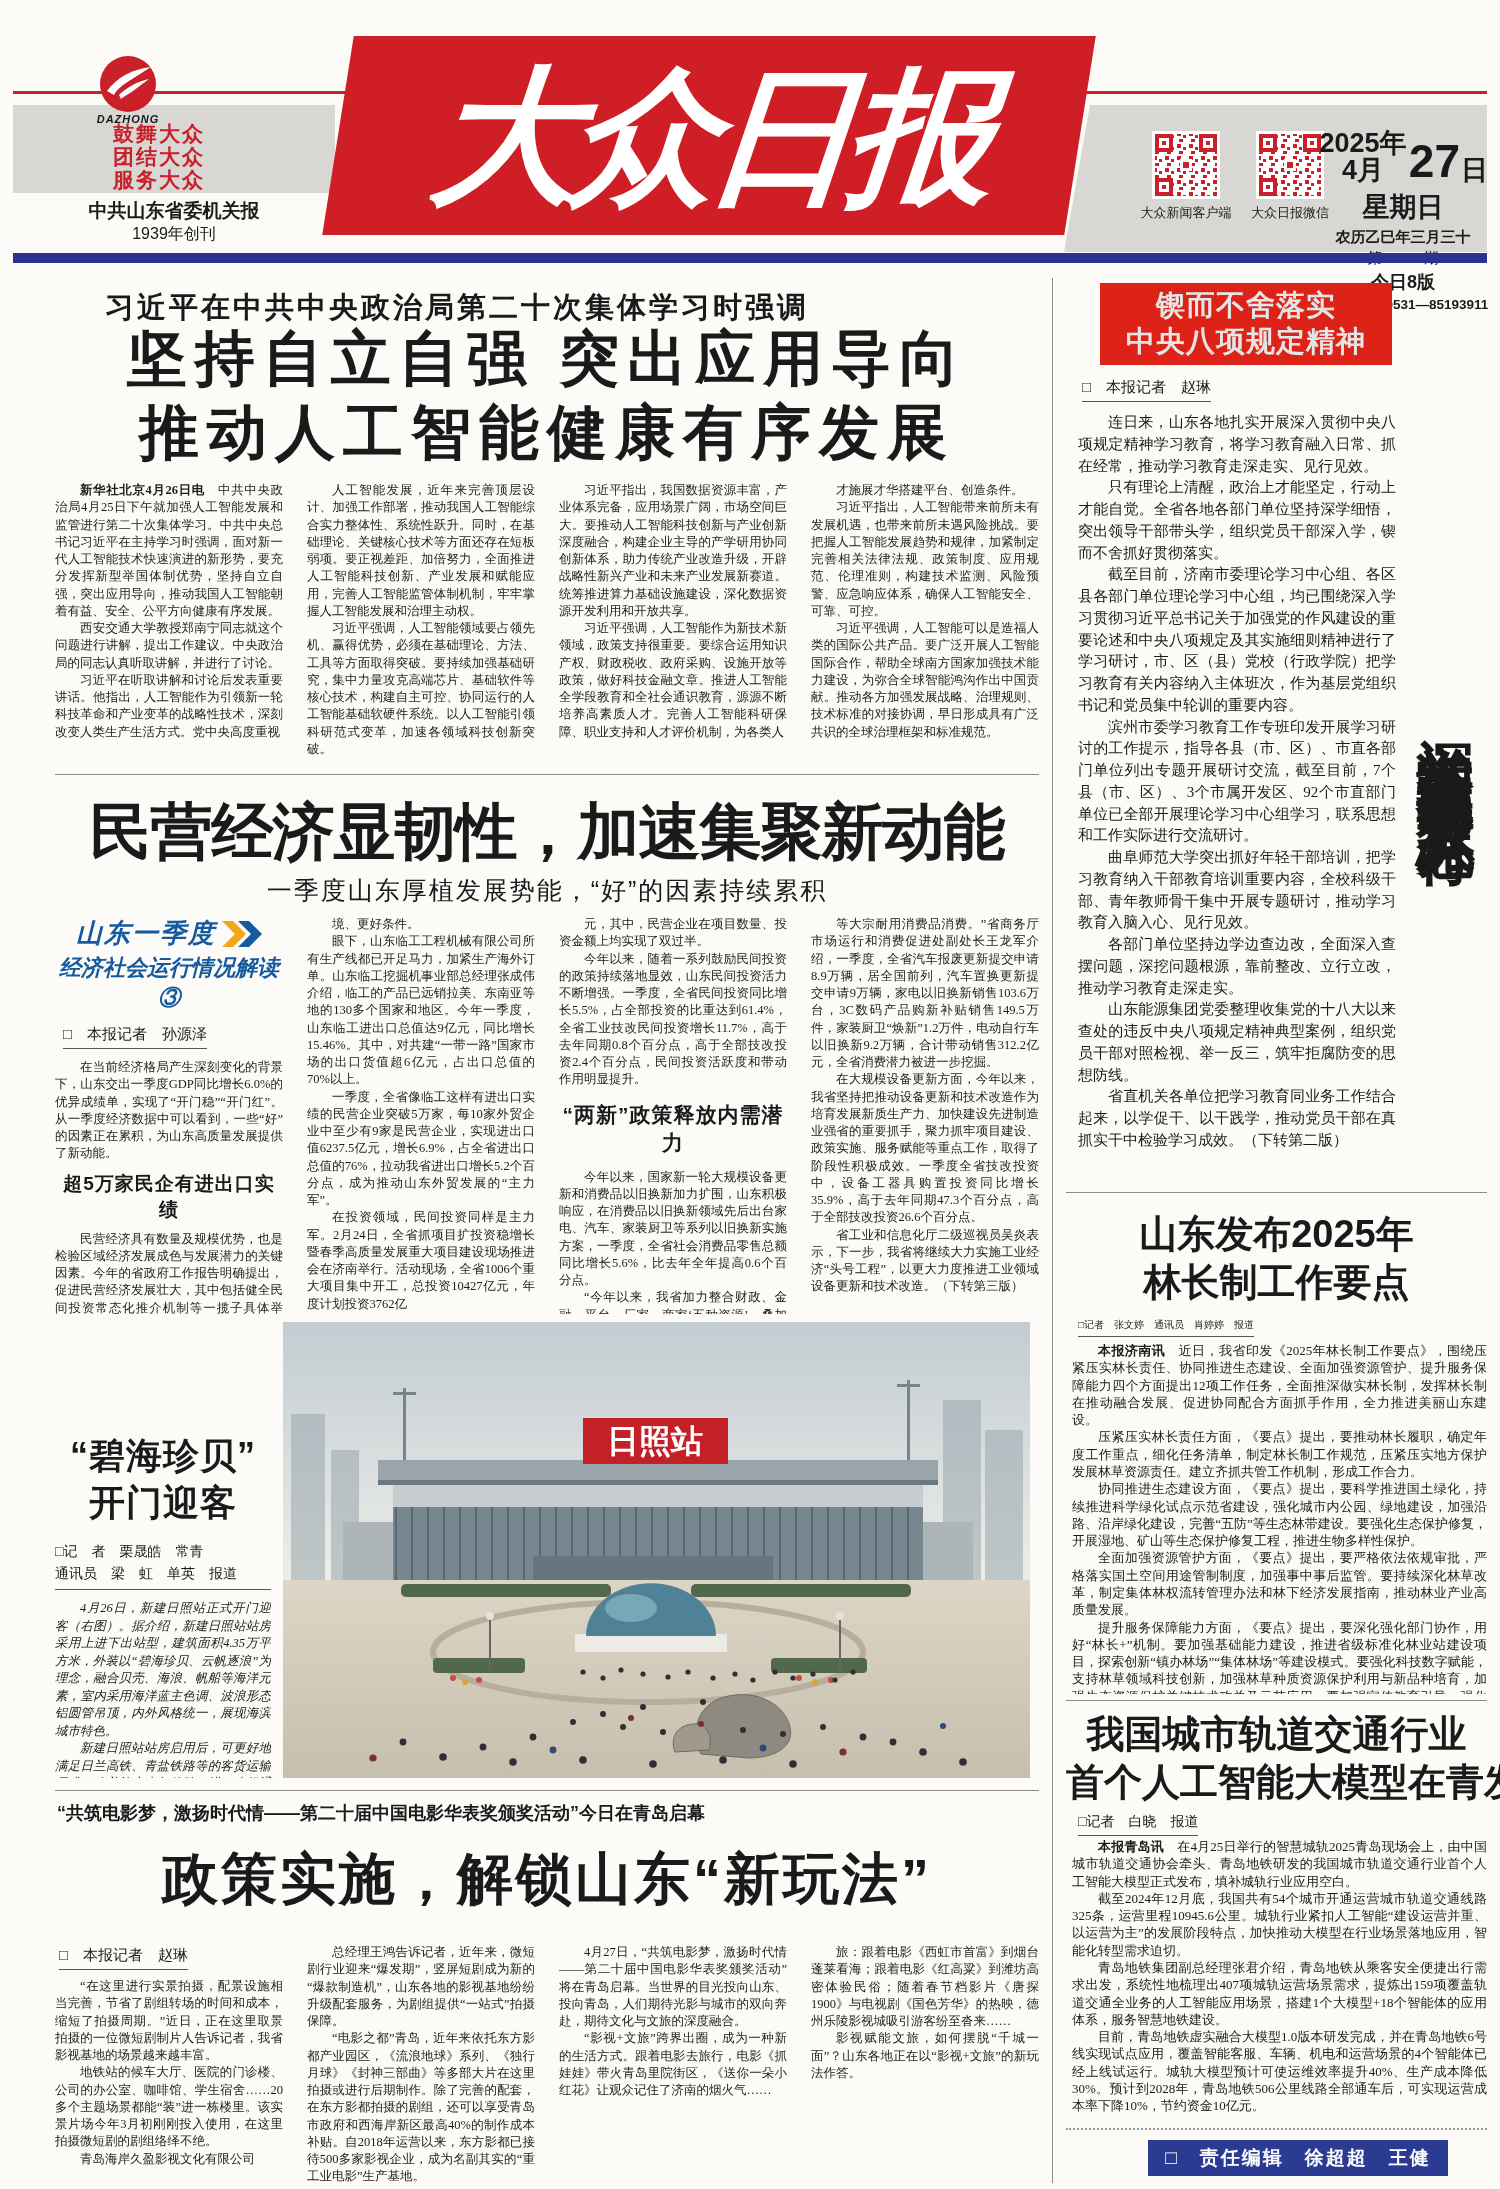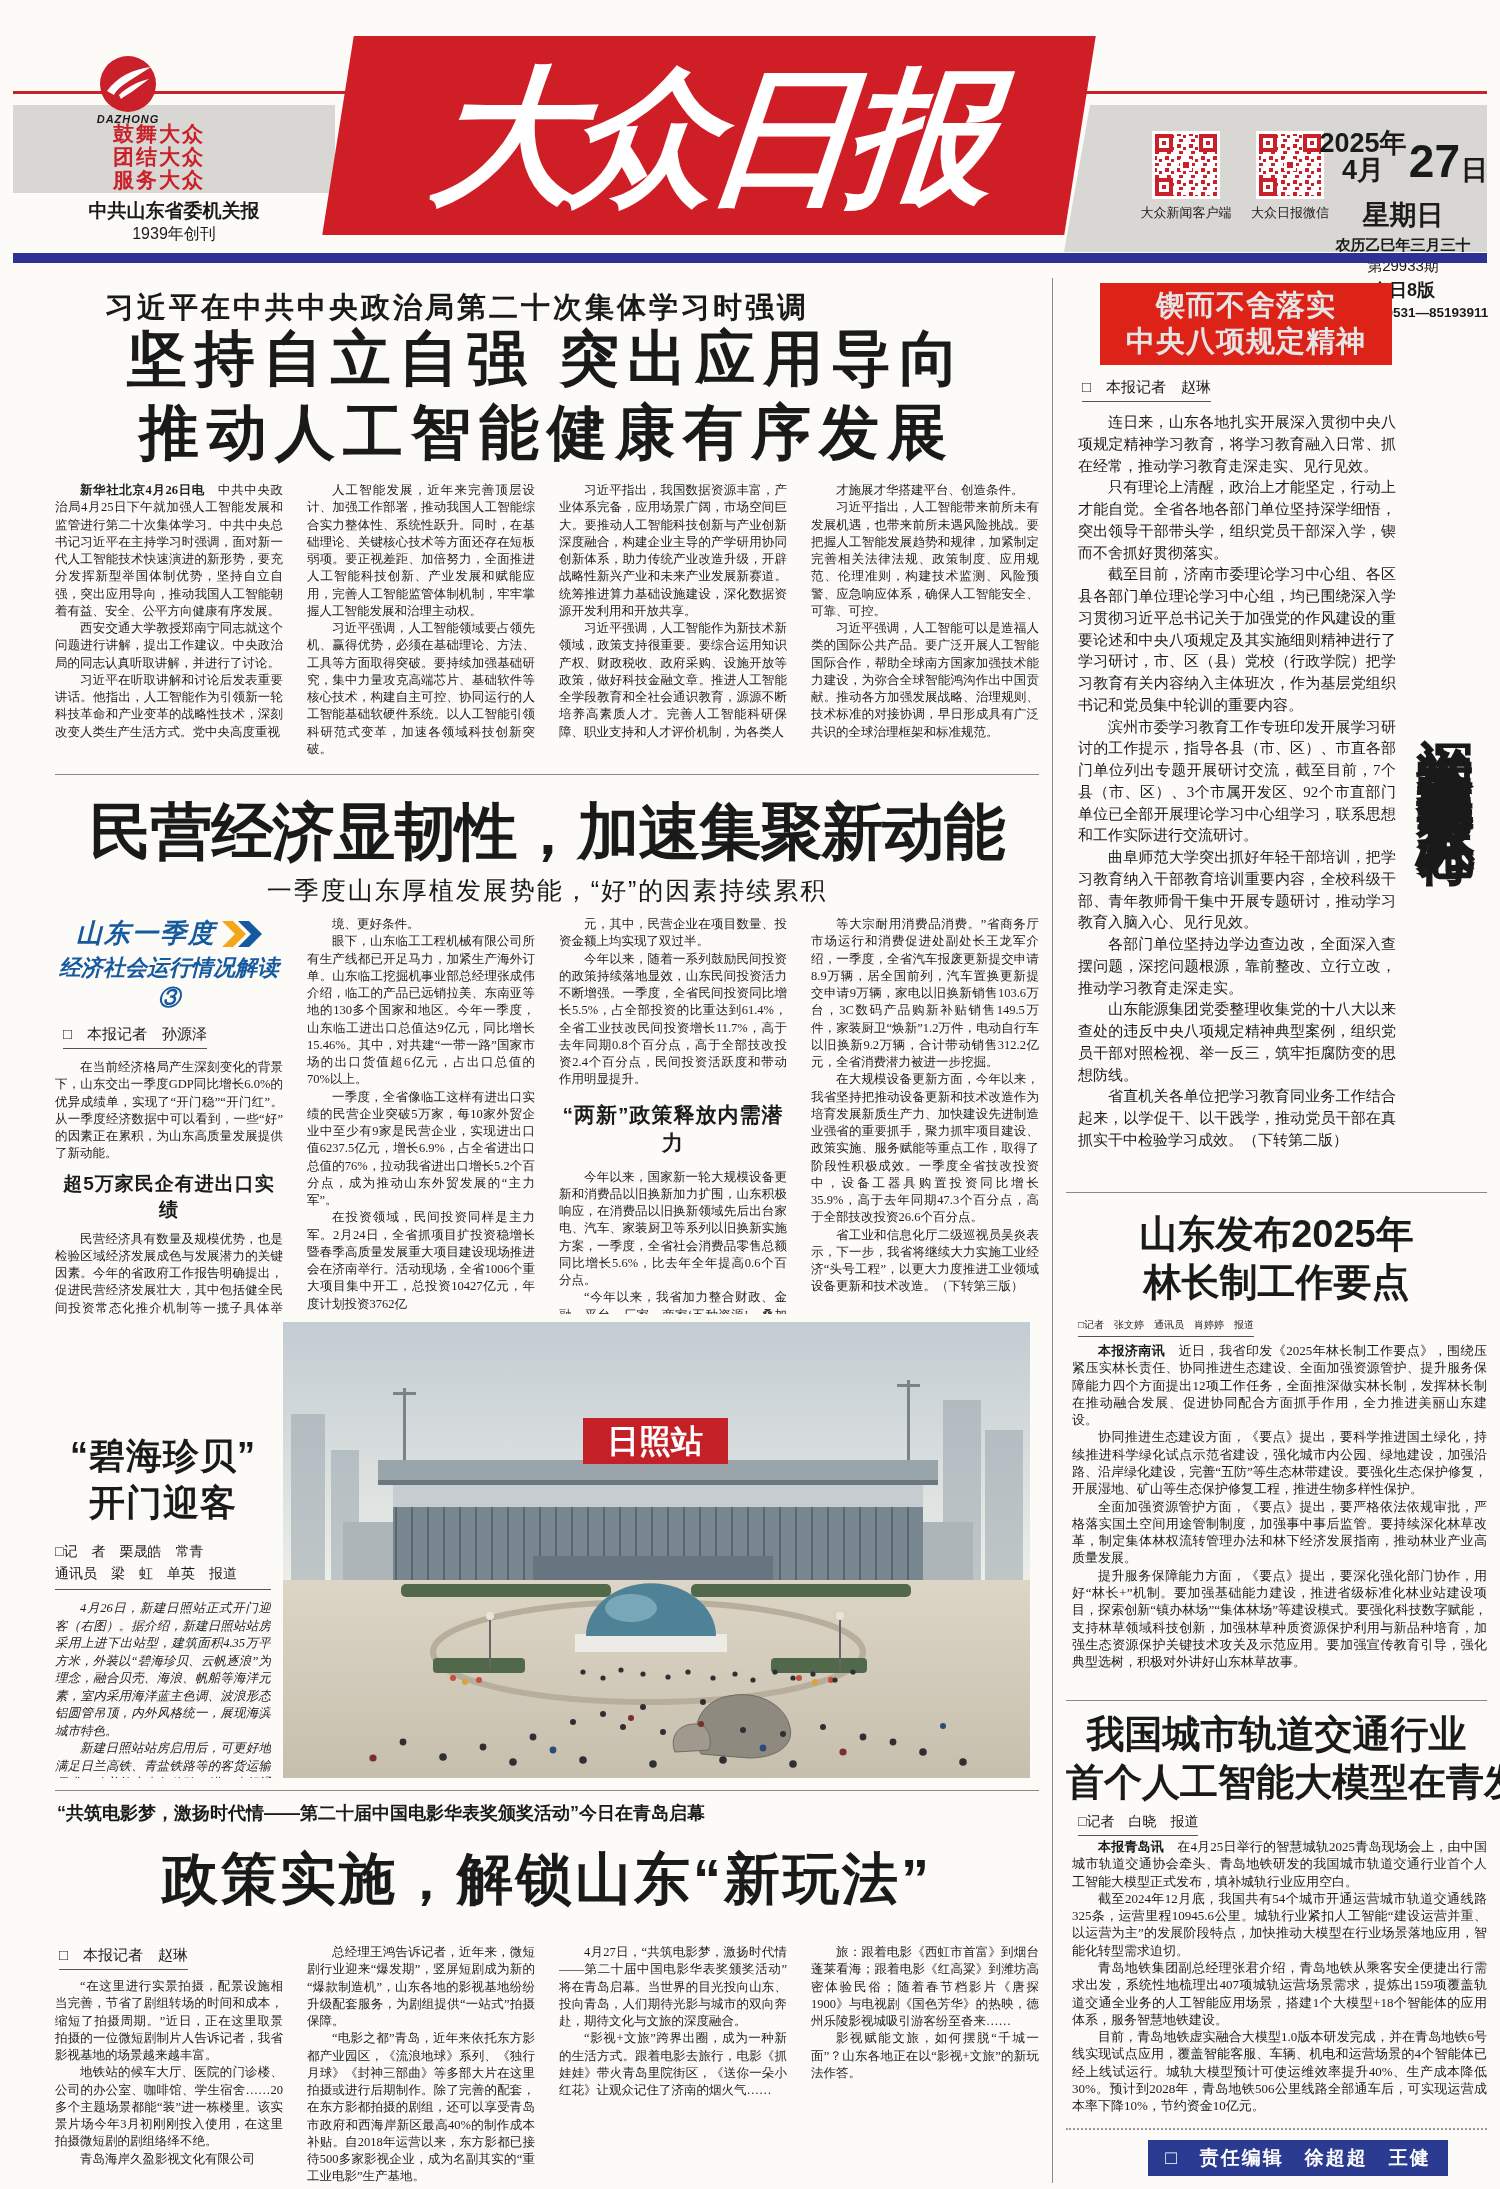--- a/index.html
+++ b/index.html
@@ -126,21 +126,21 @@
     </svg>
   <div class="abs qr-label" style="left:1131px;top:204px;">大众新闻客户端</div>
   <div class="abs qr-label" style="left:1235px;top:204px;">大众日报微信</div>
 
   <div class="abs" style="left:1318px;top:106px;width:170px;text-align:center;">
     <div style="display:flex;align-items:flex-end;justify-content:center;gap:1px;margin-top:24px;">
       <span class="date-reg">2025年4月</span>
       <span class="date-big">27</span>
       <span class="date-reg">日</span>
     </div>
-    <div class="date-reg" style="margin-top:18px;">星期日</div>
+    <div class="date-reg" style="margin-top:10px;">星期日</div>
     <div style="font-size:15px;font-weight:700;margin-top:7px;">农历乙巳年三月三十</div>
     <div style="font-size:15px;margin-top:2px;">第29933期</div>
     <div style="font-size:18px;font-weight:800;margin-top:2px;">今日8版</div>
     <div style="font-size:13.5px;font-weight:700;margin-top:2px;white-space:nowrap;">热线电话：0531—85193911</div>
   </div>
 
   <div class="abs blue-bar"></div>
 
   <div class="abs kicker" style="left:105px;top:288px;">习近平在中共中央政治局第二十次集体学习时强调</div>
   <div class="abs main-h" style="top:326px;">坚持自立自强  突出应用导向</div>
@@ -389,20 +389,21 @@
   <div class="abs vert-h">深学细查实改推动学习教育入心见行</div>
 
   <div class="abs rule" style="left:1066px;top:1192px;width:421px;"></div>
 
   <div class="abs r-head" style="top:1212px;">山东发布2025年</div>
   <div class="abs r-head" style="top:1260px;">林长制工作要点</div>
   <div class="abs" style="left:1078px;top:1314px;"><span class="byline" style="font-size:10px;">□记者　张文婷　通讯员　肖婷婷　报道</span></div>
   <div class="abs small-body" style="left:1072px;top:1342px;width:415px;height:352px;">
     <p class="para"><b>本报济南讯</b><span>　近日，我省印发《2025年林长制工作要点》，围绕压紧压实林长责任、协同推进生态建设、全面加强资源管护、提升服务保障能力四个方面提出12项工作任务，全面推深做实林长制，发挥林长制在推动融合发展、促进协同配合方面抓手作用，全力推进美丽山东建设。</span></p>
     <div>
+        <p class="para">压紧压实林长责任方面，《要点》提出，要推动林长履职，确定年度工作重点，细化任务清单，制定林长制工作规范，压紧压实地方保护发展林草资源责任。建立齐抓共管工作机制，形成工作合力。</p>
         <p class="para">协同推进生态建设方面，《要点》提出，要科学推进国土绿化，持续推进科学绿化试点示范省建设，强化城市内公园、绿地建设，加强沿路、沿岸绿化建设，完善“五防”等生态林带建设。要强化生态保护修复，开展湿地、矿山等生态保护修复工程，推进生物多样性保护。</p>
         <p class="para">全面加强资源管护方面，《要点》提出，要严格依法依规审批，严格落实国土空间用途管制制度，加强事中事后监管。要持续深化林草改革，制定集体林权流转管理办法和林下经济发展指南，推动林业产业高质量发展。</p>
         <p class="para">提升服务保障能力方面，《要点》提出，要深化强化部门协作，用好“林长+”机制。要加强基础能力建设，推进省级标准化林业站建设项目，探索创新“镇办林场”“集体林场”等建设模式。要强化科技数字赋能，支持林草领域科技创新，加强林草种质资源保护利用与新品种培育，加强生态资源保护关键技术攻关及示范应用。要加强宣传教育引导，强化典型选树，积极对外讲好山东林草故事。</p>
       </div>
   </div>
 
   <div class="abs rule" style="left:1066px;top:1700px;width:421px;"></div>
 
   <div class="abs r-head" style="top:1712px;">我国城市轨道交通行业</div>
   <div class="abs r-head" style="top:1760px;">首个人工智能大模型在青发布</div>

